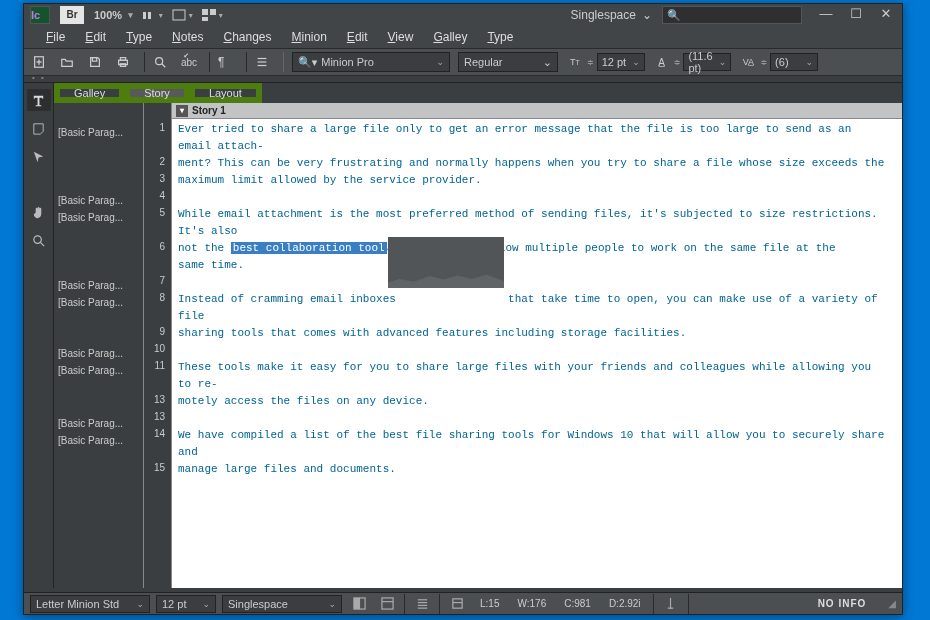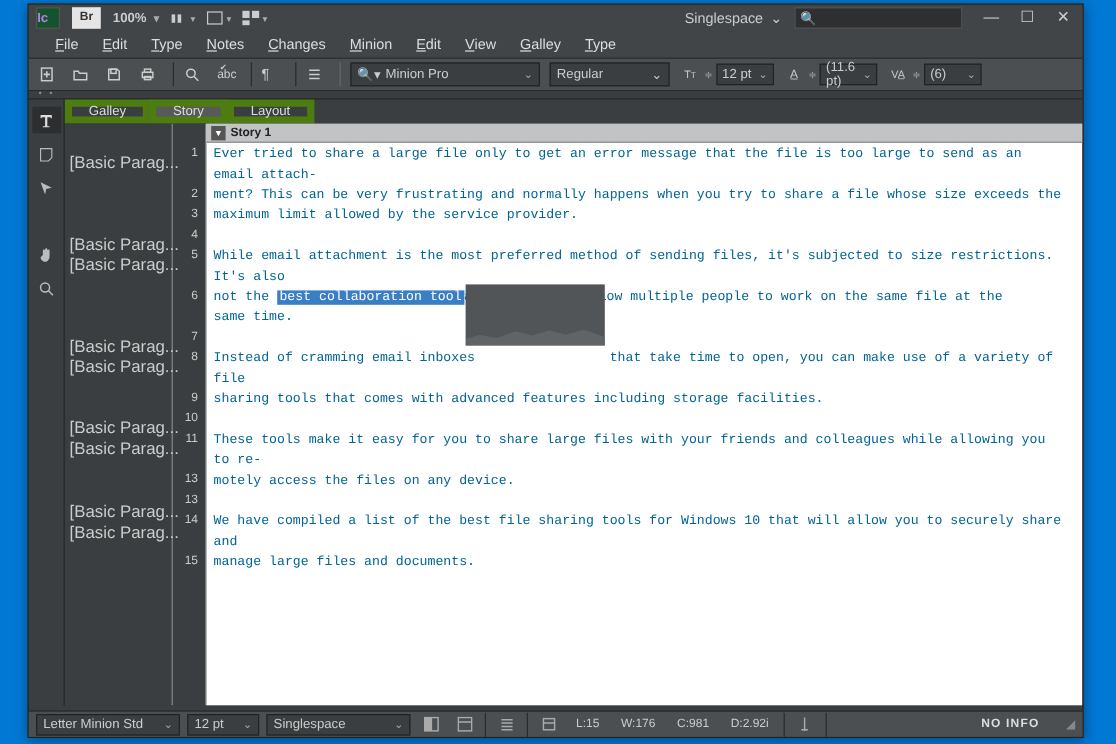--- a/index.html
+++ b/index.html
@@ -48,21 +48,21 @@
 .view-tab.active { background: #58595b; }
 .story-area { flex: 1; display: flex; background: #3a3e40; overflow: hidden; }
 .para-col { width: 90px; background: #3a3e40; border-right: 1px solid #888; position: relative; }
 .ruler-col { width: 32px; background: #3a3e40; border-right: 1px solid #888; position: relative; }
 .ruler-mark { position: absolute; right: 4px; color: #ccc; font-size: 8px; }
 .ruler-line { position: absolute; right: 0; width: 16px; border-bottom: 1px solid #aaa; }
 .line-col { width: 28px; background: #3a3e40; border-right: 1px solid #888; }
 .text-col { flex: 1; background: #fff; position: relative; }
 .story-header { height: 16px; background: #c1c3c5; border-bottom: 1px solid #888; display: flex; align-items: center; padding: 0 4px; color: #222; font-size: 10px; font-weight: bold; }
 .story-header .tri { font-size: 8px; margin-right: 4px; background: #555; color: #fff; width: 12px; height: 12px; display: inline-flex; align-items: center; justify-content: center; }
-.para-labelx { position: absolute; left: 4px; color: #ccc; font-size: 14px; white-space: nowrap; }
+.para-labelx { position: absolute; left: 4px; color: #ccc; font-size: 10px; white-space: nowrap; }
 .line-num { color: #ccc; font-size: 10px; text-align: right; padding-right: 6px; height: 17px; line-height: 17px; }
 .text-body { font-family: "Courier New", monospace; font-size: 11px; color: #006394; padding: 2px 6px; line-height: 17px; white-space: pre-wrap; }
 .text-line { height: 17px; }
 .hl { background: #3a7fc4; color: #fff; padding: 0 2px; }
 .mask { position: absolute; background: #525558; width: 116px; height: 51px; top: 134px; left: 216px; }
 .mask::after { content: ""; position: absolute; bottom: 0; left: 0; right: 0; height: 14px; background: #616467; clip-path: polygon(0 60%, 10% 35%, 22% 55%, 36% 15%, 48% 40%, 60% 10%, 72% 35%, 85% 5%, 100% 50%, 100% 100%, 0 100%); }
 .statusbar { height: 22px; background: #4b4f51; border-top: 1px solid #222; display: flex; align-items: center; padding: 0 6px; gap: 6px; position: absolute; bottom: 0; left: 0; right: 0; }
 .sb-sel { height: 18px; background: #3a3e40; border: 1px solid #222; display: flex; align-items: center; padding: 0 5px; color: #ccc; font-size: 11px; }
 .sb-sel .chev { margin-left: auto; font-size: 9px; color: #aaa; }
 .sb-ico { width: 22px; height: 18px; display: flex; align-items: center; justify-content: center; color: #aaa; font-size: 11px; }

